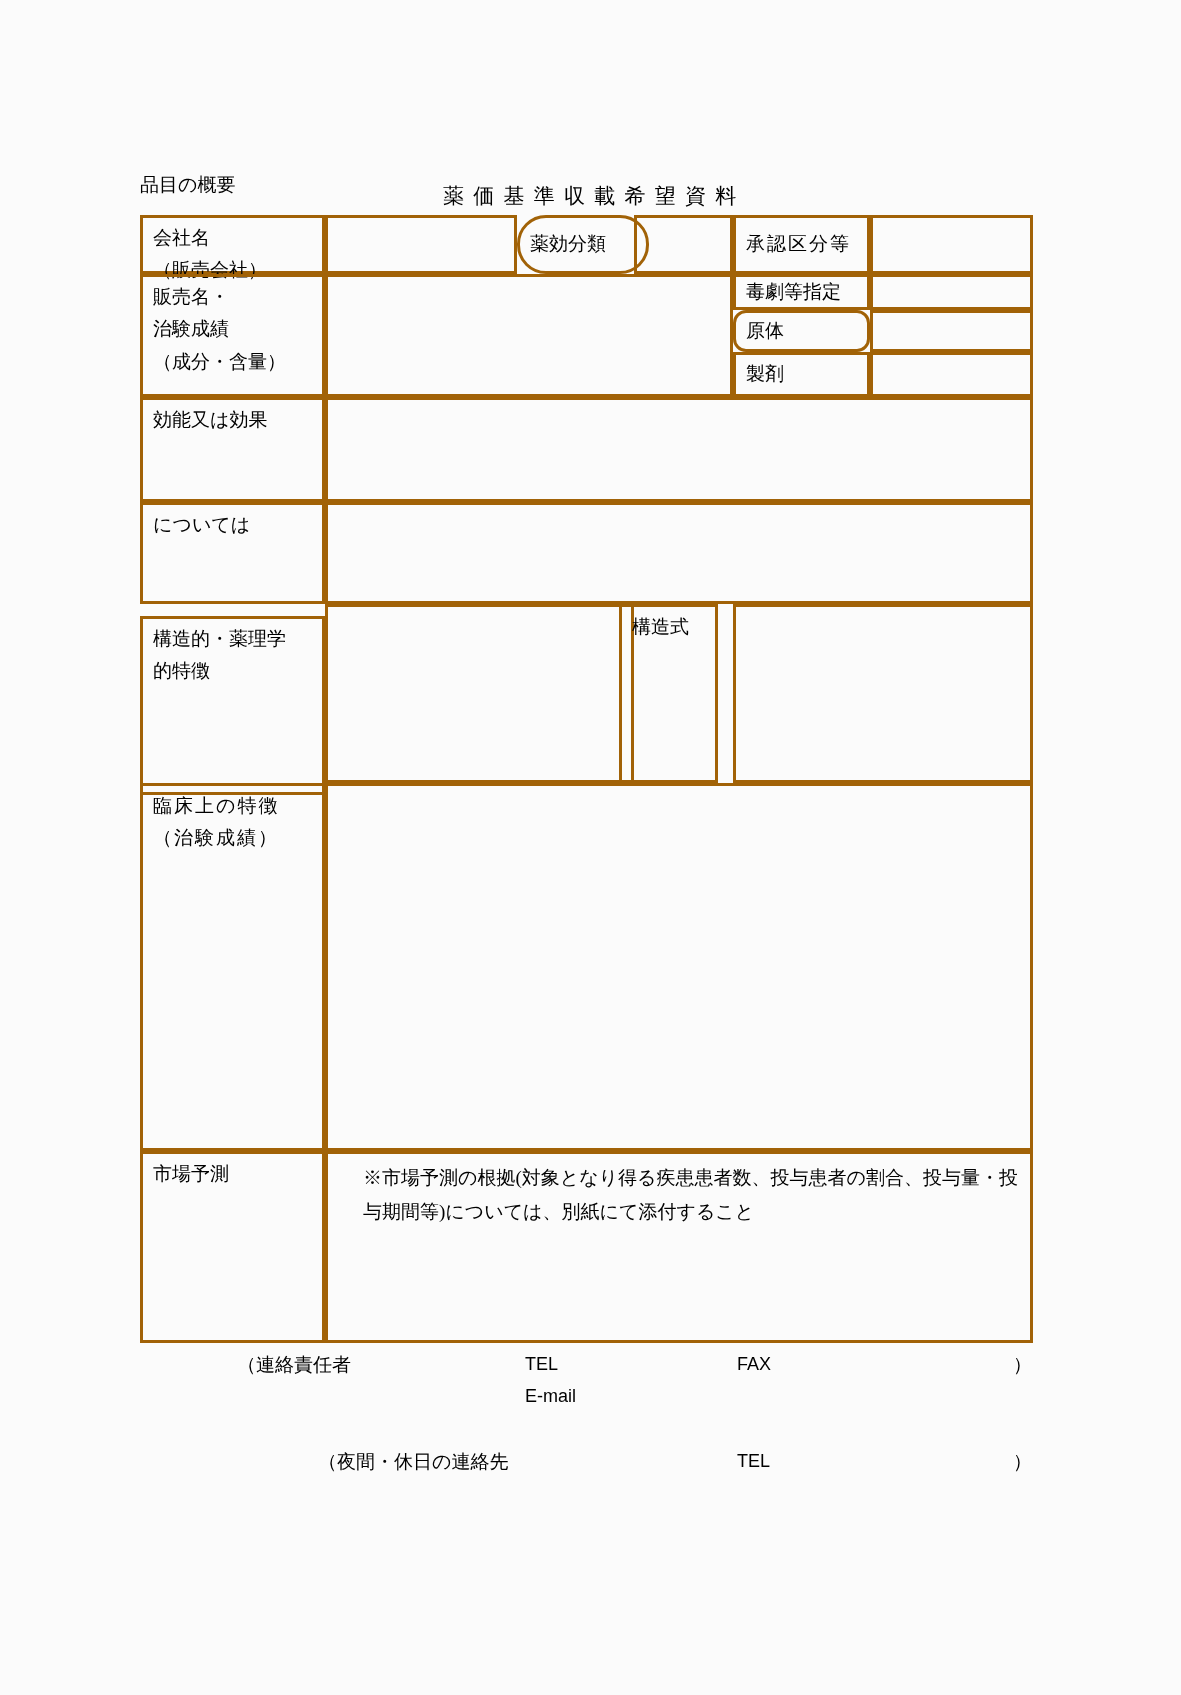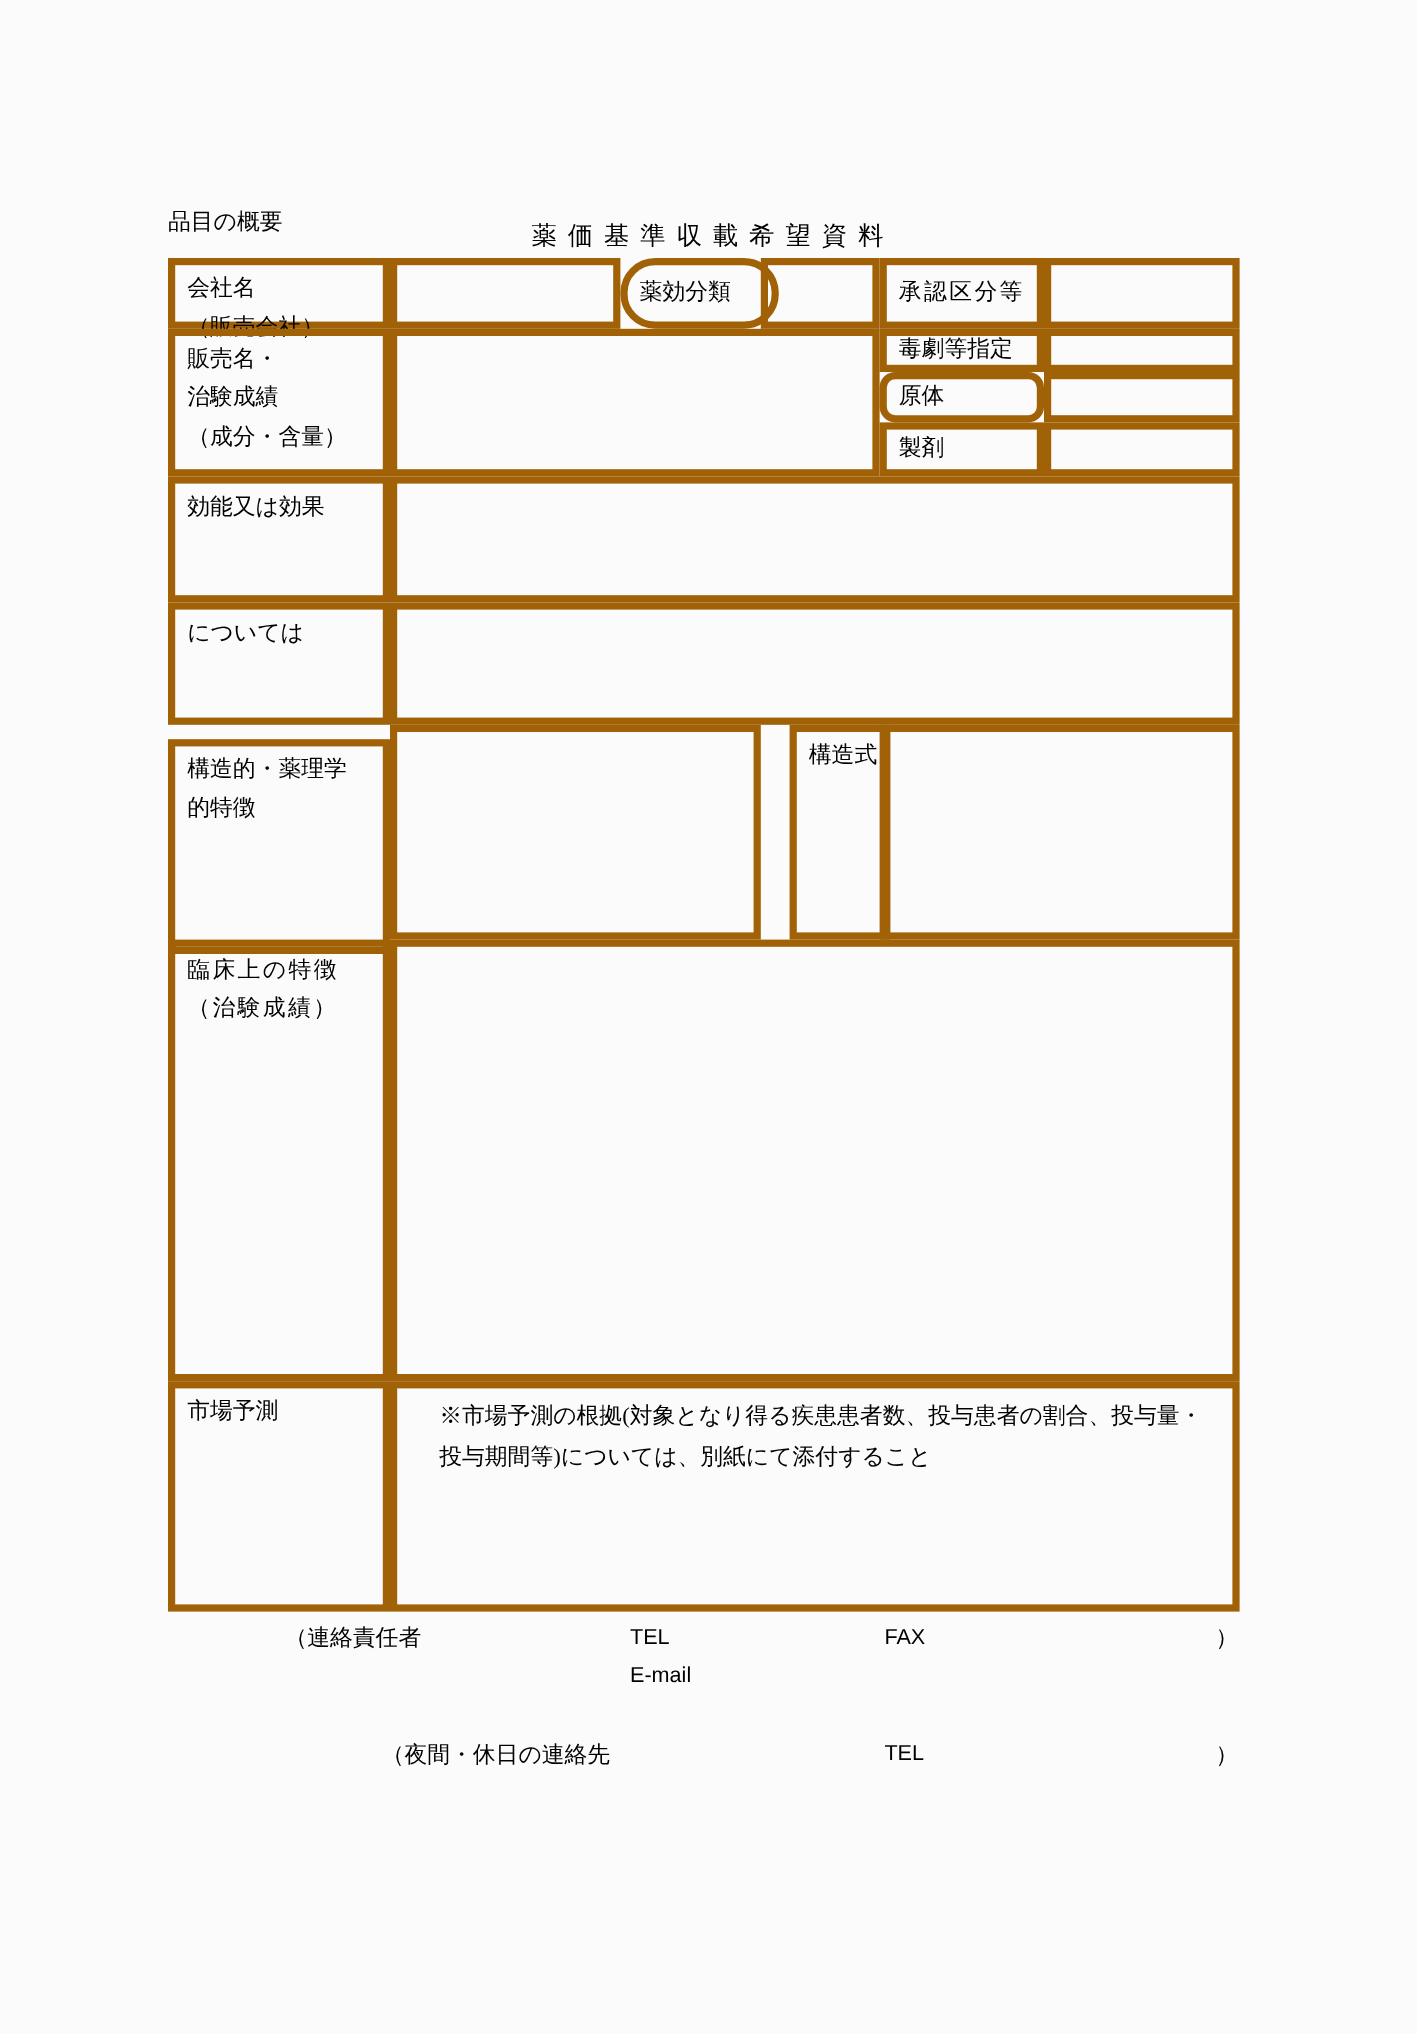--- a/index.html
+++ b/index.html
@@ -21,21 +21,21 @@
   .section-heading{
     position:absolute;left:140px;top:172px;
     font-size:19px;
   }
   .tbl{
     position:absolute;left:140px;top:215px;
     width:893px;height:1128px;
   }
   .cell{
     position:absolute;box-sizing:border-box;
-    border:6px solid #a16207;
+    border:3px solid #a16207;
     font-size:19px;line-height:1.7;
   }
   .lbl{padding:4px 4px 0 10px;white-space:pre-line;}
   .lbl-mid{display:flex;align-items:center;padding-left:10px;}
   .spaced{letter-spacing:2px;}
   .note{padding:7px 12px 0 14px;font-size:19px;line-height:1.78;}
   .contact-line{position:absolute;width:1181px;height:28px;font-size:19px;}
   .contact-line span{position:absolute;white-space:pre;}
   .latin{font-family:Liberation Sans, sans-serif;font-size:18px;}
 </style>
@@ -70,21 +70,21 @@
 
     <div class="cell lbl" style="left:0;top:182px;width:185px;height:105px;">効能又は効果</div>
     <div class="cell" style="left:185px;top:182px;width:708px;height:105px;"></div>
 
     <div class="cell lbl" style="left:0;top:287px;width:185px;height:102px;">については</div>
     <div class="cell" style="left:185px;top:287px;width:708px;height:102px;"></div>
 
     <div class="cell lbl" style="left:0;top:389px;width:185px;height:179px;margin-top:12px;">構造的・薬理学
 的特徴</div>
     <div class="cell" style="left:185px;top:389px;width:309px;height:179px;"></div>
-    <div class="cell lbl" style="left:518px;top:389px;width:84px;height:179px;">構造式</div>
+    <div class="cell lbl" style="left:479px;top:389px;width:99px;height:179px;">構造式</div>
     <div class="cell" style="left:593px;top:389px;width:300px;height:179px;"></div>
 
     <div class="cell lbl spaced" style="left:0;top:568px;width:185px;height:368px;">臨床上の特徴
 （治験成績）</div>
     <div class="cell" style="left:185px;top:568px;width:708px;height:368px;"></div>
 
     <div class="cell lbl" style="left:0;top:936px;width:185px;height:192px;">市場予測</div>
     <div class="cell note" style="left:185px;top:936px;width:708px;height:192px;padding-left:35px;"><span>※市場予測の根拠(対象となり得る疾患患者数、投与患者の割合、投与量・投与期間等)については、別紙にて添付すること</span></div>
   </div>
 

